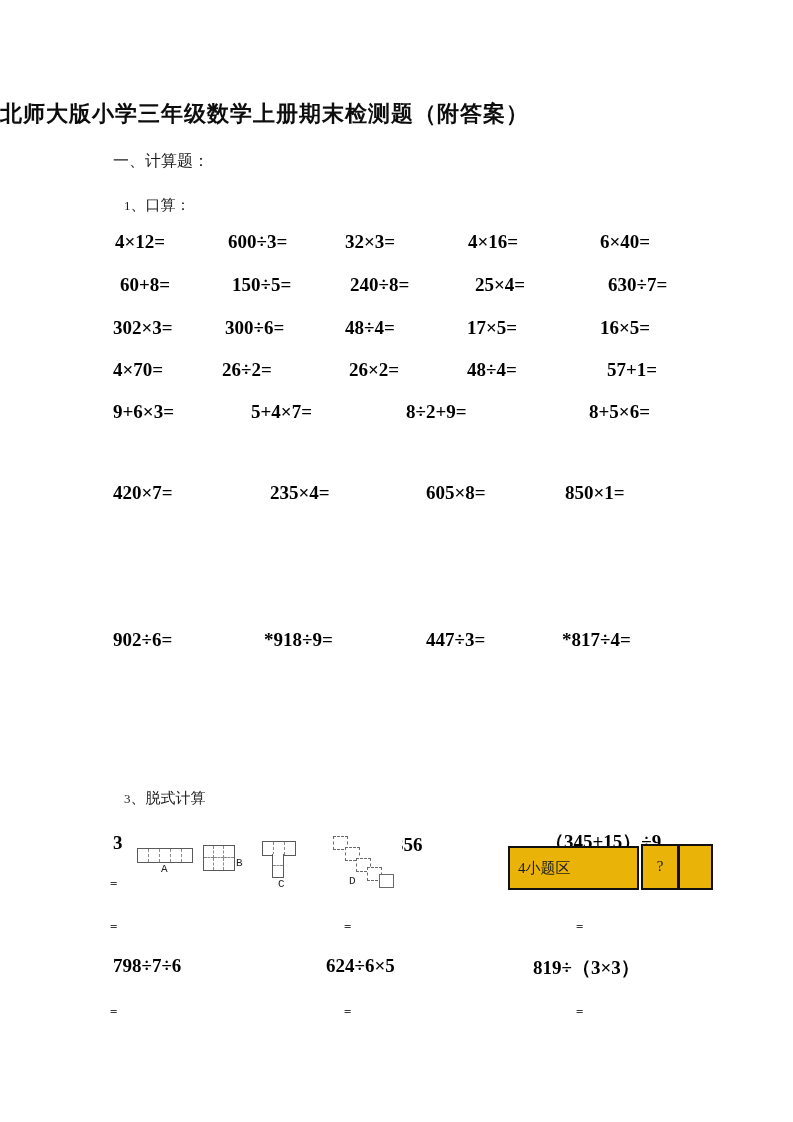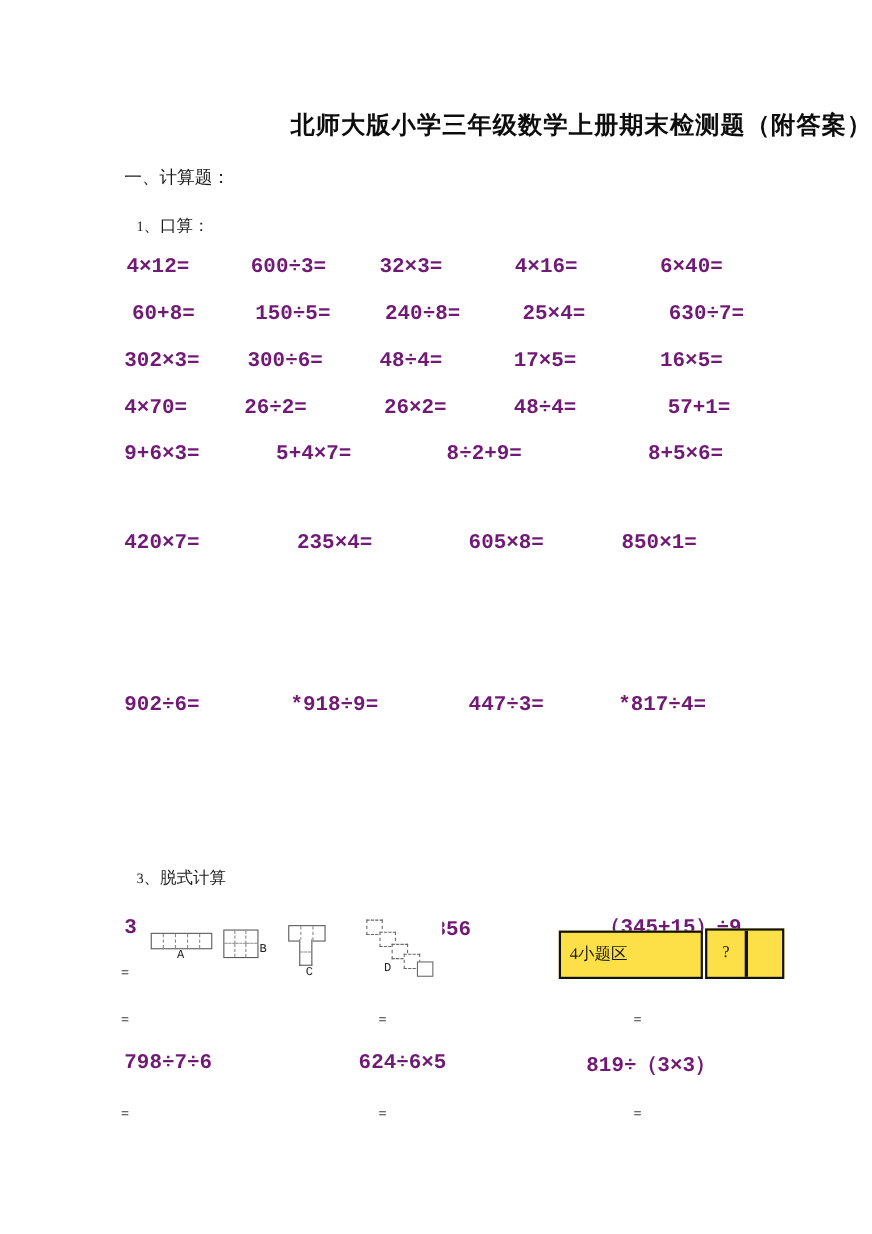--- a/index.html
+++ b/index.html
@@ -2,28 +2,28 @@
 <html><head>
 <meta charset="utf-8">
 <style>
   html,body { margin:0; padding:0; background:#fff; }
   .page {
     position:relative; width:793px; height:1122px; background:#ffffff;
     font-family:"Liberation Serif", serif; color:#141414; overflow:hidden;
   }
   .abs { position:absolute; white-space:nowrap; }
   .title {
-    position:absolute; left:0; top:99px; width:100%; text-align:right;
+    position:absolute; left:0; top:99px; width:100%; text-align:left;
     font-family:"Liberation Sans", sans-serif; font-weight:bold;
     font-size:22px; letter-spacing:1px; color:#0d0d0d;
   }
   .h1 { font-size:16px; color:#1a1a1a; }
   .subnum { font-size:13px; color:#1a1a1a; }
   .subtitle { font-size:15px; color:#1a1a1a; }
-  .num { font-weight:bold; font-size:19px; color:#701a75;font-family:Liberation Mono, monospace; }
+  .num { font-weight:bold; font-size:19px; color:#000000; }
   .eq { font-weight:bold; font-size:13px; color:#3c3c3c; letter-spacing:0.5px; }
   .behind { z-index:1; }
 
   
   .fig { position:absolute; left:132px; top:826px; width:270px; height:66px;
          background:#fff; z-index:2; }
   .cells { position:absolute; display:flex; border:1px solid #5a5a5a; background:#fff; }
   .cells .c { width:10px; height:13px; border-right:1px dashed #8a8a8a; }
   .cells .c:last-child { border-right:none; }
   .gridB { position:absolute; left:71px; top:19px; display:grid;
@@ -34,21 +34,21 @@
   .gridB .c:nth-child(n+4) { border-bottom:none; }
   .stemC { position:absolute; left:140px; top:28px; width:10px; height:23px;
            border:1px solid #5a5a5a; border-top:none; background:#fff; }
   .stemC .mid { width:100%; height:11px; border-bottom:1px dashed #8a8a8a; }
   .dsq { position:absolute; width:13px; height:12px; border:1px dashed #6a6a6a; background:#fff; }
   .dsq5 { border:1px solid #6a6a6a; }
   .figlabel { position:absolute; font-family:"Liberation Mono", monospace;
               font-size:11px; color:#222; }
 
   
-  .obox { position:absolute; border:2px solid #101010; background:#fde047; z-index:3; }
+  .obox { position:absolute; border:2px solid #101010; background:#eab308; z-index:3; }
   .obox1 { left:508px; top:846px; width:127px; height:40px; }
   .obox1 .lbl { position:absolute; left:8px; top:0; line-height:40px; font-size:15px; color:#1a1a1a; }
   .obox2 { left:641px; top:844px; width:68px; height:42px; }
   .obox2 .divider { position:absolute; left:34px; top:0; width:3px; height:100%; background:#101010; }
   .obox2 .q { position:absolute; left:0; top:0; width:34px; text-align:center;
               line-height:40px; font-size:15px; color:#1a1a1a; }
 </style>
 </head>
 <body>
 

